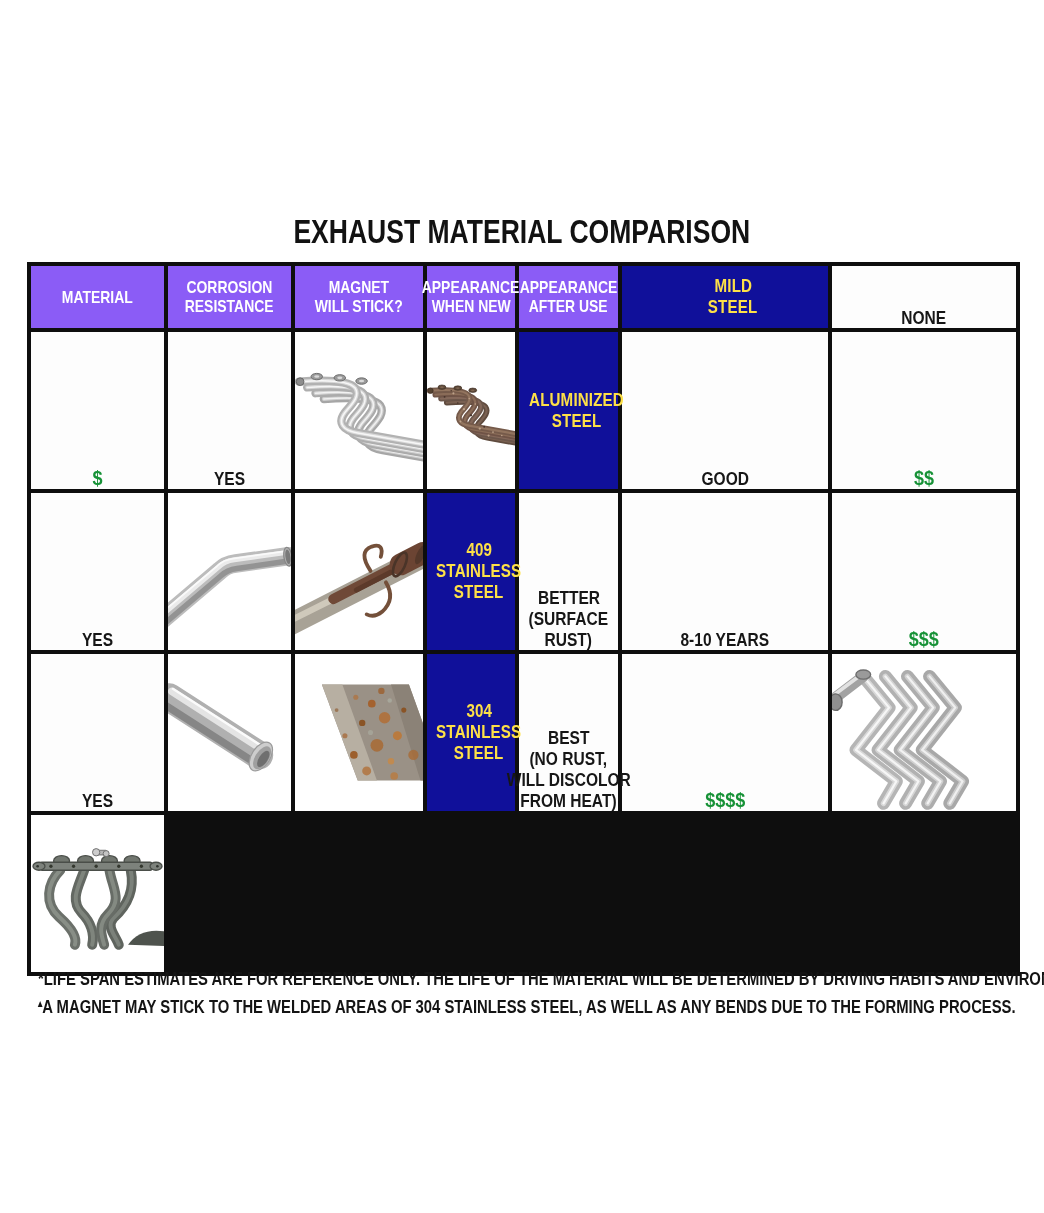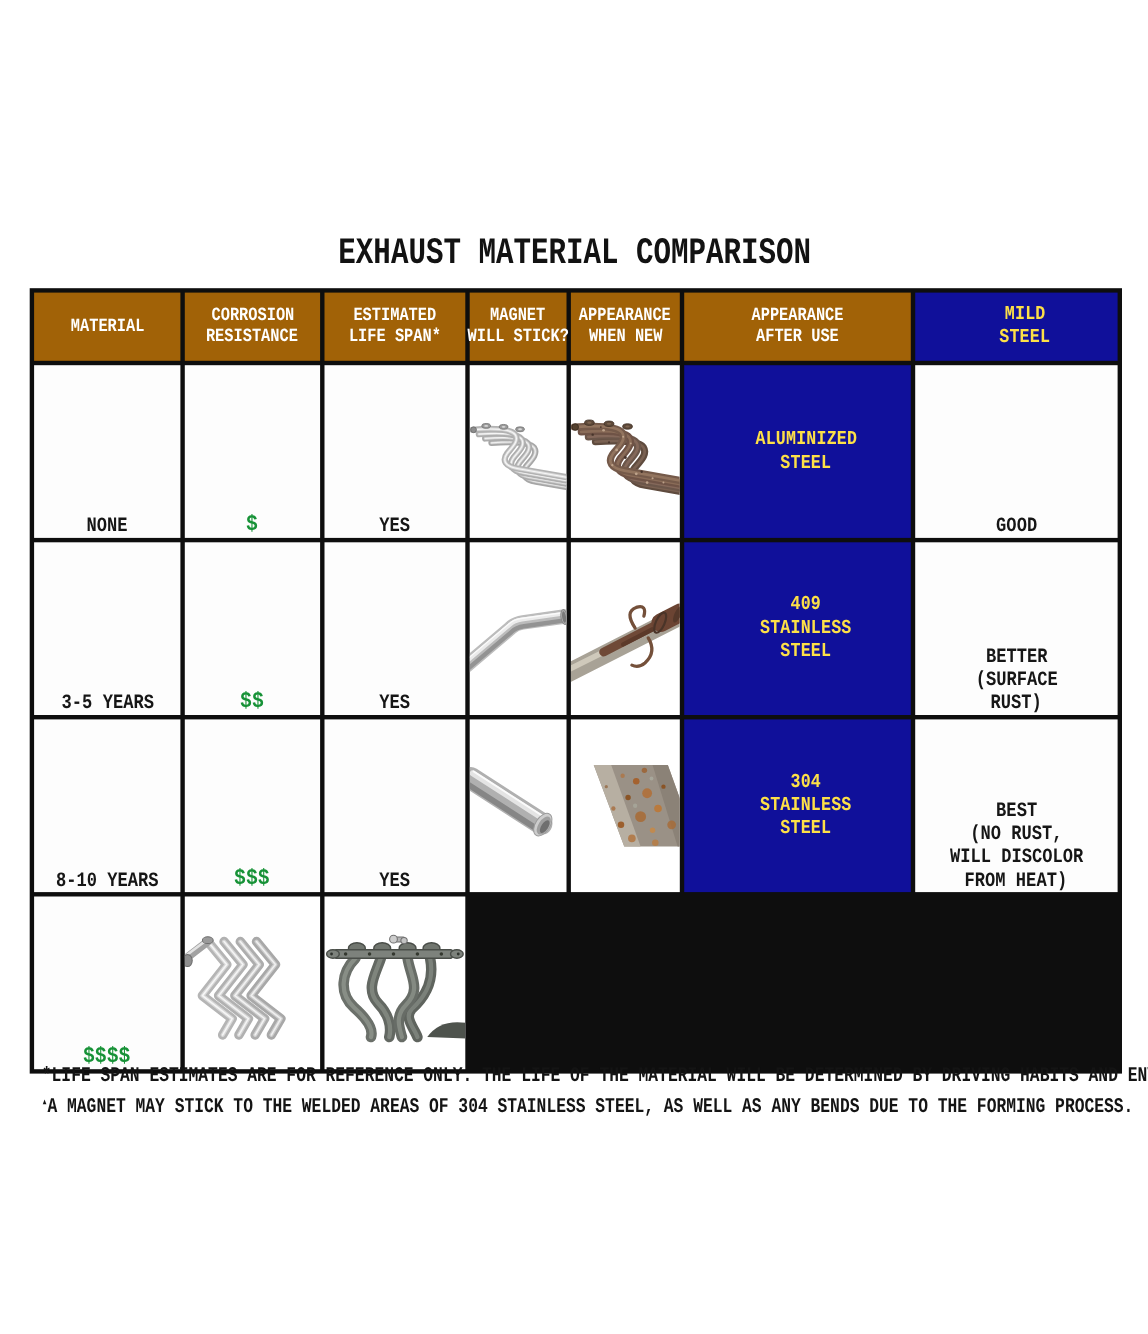--- a/index.html
+++ b/index.html
@@ -1,35 +1,35 @@
 <!DOCTYPE html>
 <html><head>
 <meta charset="utf-8">
 <style>
   html, body { margin:0; padding:0; background:#ffffff; }
   .page {
     position:relative; width:1044px; height:1130px; background:#ffffff;
-    font-family:Liberation Mono, monospace; font-weight:bold; color:#141414;
+    font-family:Liberation Sans, sans-serif; font-weight:bold; color:#141414;
     overflow:hidden;
   }
   .title {
     position:absolute; top:212px; left:0; width:100%;
     text-align:center; font-size:34px; color:#121212; white-space:nowrap;
   }
   .cond { display:inline-block; transform:scaleX(0.78); transform-origin:center center; white-space:nowrap; }
 
   .tbl {
     position:absolute; left:27px; top:262px;
     display:grid;
     grid-template-columns:133px 123px 128px 88px 99px 206px 184px;
     grid-template-rows:62px 157px 157px 157px 157px;
     gap:4px; padding:4px; background:#0e0e0e;
   }
   .cell { display:flex; flex-direction:column; align-items:center; justify-content:center; text-align:center; }
-  .hc { background:#a16207; color:#ffffff; }
+  .hc { background:#8b5cf6; color:#ffffff; }
   .mc { background:#10109a; color:#fde047;padding-left:16px; }
   .vc { background:#fdfdfd; color:#161616;justify-content:flex-end; }
   .pc { background:#ffffff; overflow:hidden; padding:0; }
   .pc svg { width:100%; height:100%; display:block; }
 
   .hline { font-size:17px; line-height:19px; transform:scaleX(0.82); white-space:nowrap; }
   .mline { font-size:18px; line-height:21px; transform:scaleX(0.84); white-space:nowrap; letter-spacing:0.2px; }
   .vline { font-size:18.5px; line-height:21px; transform:scaleX(0.84); white-space:nowrap; }
   .cost  { color:#179237; font-size:20px; line-height:22px; transform:scaleX(0.9); white-space:nowrap; }
   .supmark { font-size:10px; vertical-align:8px; }
@@ -48,24 +48,20 @@
   </div>
 
   <div class="tbl">
 
     <div class="cell hc">
       <div class="hline">MATERIAL</div>
     </div>
     <div class="cell hc">
       <div class="hline">CORROSION</div>
       <div class="hline">RESISTANCE</div>
-    </div>
-    <div class="cell hc">
-      <div class="hline">ESTIMATED</div>
-      <div class="hline">LIFE SPAN*</div>
     </div>
     <div class="cell hc">
       <div class="hline">MAGNET</div>
       <div class="hline">WILL STICK?</div>
     </div>
     <div class="cell hc">
       <div class="hline">APPEARANCE</div>
       <div class="hline">WHEN NEW</div>
     </div>
     <div class="cell hc">
@@ -170,23 +166,20 @@
         </g>
       </svg>
     </div>
 
     <div class="cell mc">
       <div class="mline">ALUMINIZED</div>
       <div class="mline">STEEL</div>
     </div>
     <div class="cell vc">
       <div class="vline">GOOD</div>
-    </div>
-    <div class="cell vc">
-      <div class="vline">3-5 YEARS</div>
     </div>
     <div class="cell vc">
       <div class="cost">$$</div>
     </div>
     <div class="cell vc">
       <div class="vline"><span>YES</span><span class="supmark"></span></div>
     </div>
     <div class="cell pc">
       <svg viewBox="0 0 200 150" preserveAspectRatio="xMidYMid meet">
         <g fill="none" stroke-linecap="round">

